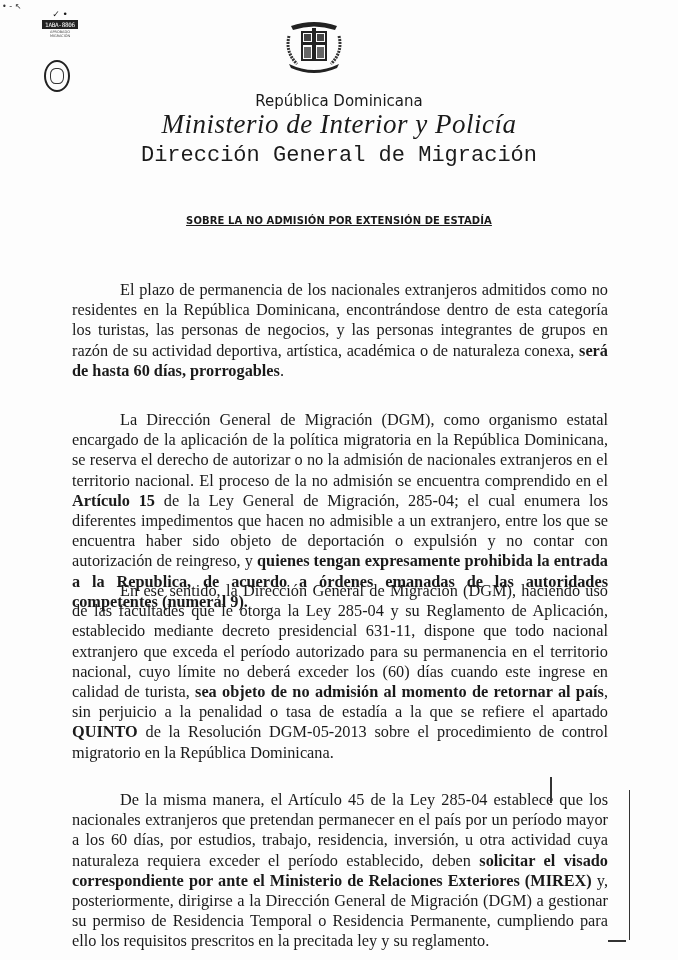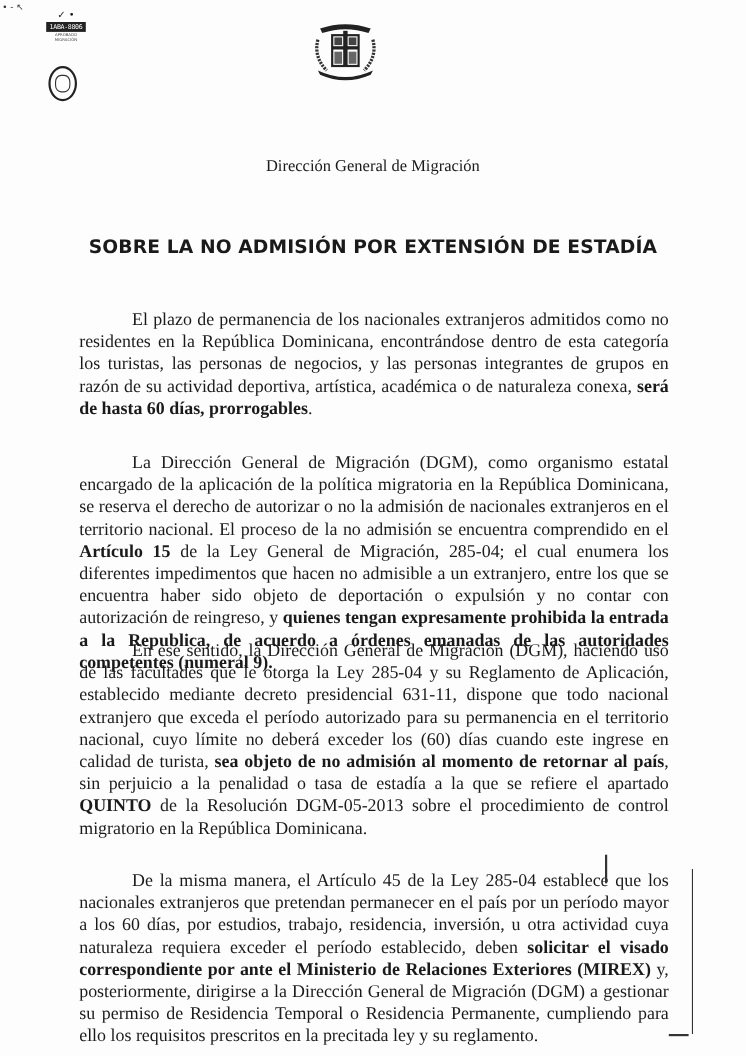--- a/index.html
+++ b/index.html
@@ -9,23 +9,23 @@
   .stamp-mark { font-family: "DejaVu Sans", sans-serif; font-size: 9px; text-align: center; line-height: 9px; }
   .stamp-box { background: #222; color: #fff; font-family: "DejaVu Sans Mono", monospace; font-size: 6px; text-align: center; padding: 1px 0; margin: 1px 2px; letter-spacing: -0.3px; }
   .stamp-tiny { font-family: "DejaVu Sans", sans-serif; font-size: 3.5px; text-align: center; line-height: 4px; color: #444; }
   .seal-oval { position: absolute; left: 44px; top: 60px; width: 22px; height: 28px; border: 2px solid #222; border-radius: 50%; }
   .seal-oval .inner { position: absolute; left: 4px; top: 6px; width: 12px; height: 14px; border: 1px solid #333; border-radius: 40%; }
   .corner-mark { position: absolute; left: 2px; top: 2px; font-family: "DejaVu Sans", sans-serif; font-size: 8px; color: #333; }
   .coat { position: absolute; left: 283px; top: 18px; width: 62px; height: 58px; }
   .head { position: absolute; left: 0; width: 678px; text-align: center; }
   .h-rep { top: 92px; font-family: "DejaVu Sans", sans-serif; font-size: 15px; }
   .h-min { top: 109px; font-family: "Liberation Serif", serif; font-style: italic; font-size: 27px; letter-spacing: 0.5px; }
-  .h-dgm { top: 143px; font-family: Liberation Serif, serif; font-size: 15px; }
+  .h-dgm { top: 143px; font-family: Liberation Mono, monospace; font-size: 22px; }
   .h-year { top: 177px; font-family: "DejaVu Serif", serif; font-weight: bold; font-size: 14px; }
-  .h-title { top: 215px; font-family: "DejaVu Sans", sans-serif; font-weight: bold; font-size: 17px; letter-spacing: 0.1px; }
+  .h-title { top: 215px; font-family: "DejaVu Sans", sans-serif; font-weight: bold; font-size: 10px; letter-spacing: 0.1px; text-decoration: underline; }
   .body-text { position: absolute; left: 72px; width: 536px; font-family: "Liberation Serif", serif; font-size: 16.3px; line-height: 20.2px; text-align: justify; }
   .body-text p { margin: 0; text-indent: 48px; }
   .p1 { top: 280px; }
   .p2 { top: 410px; }
   .p3 { top: 581px; }
   .p4 { top: 790px; }
   b { font-weight: bold; }
   .ul { }
   .margin-bracket { position: absolute; left: 617px; top: 790px; width: 12px; height: 150px; border-right: 1.5px solid #333; }
   .margin-tick { position: absolute; background: #333; }
@@ -55,20 +55,22 @@
     <rect x="19" y="24" width="24" height="3" fill="#222"></rect>
     <rect x="21" y="16" width="7" height="7" fill="#444"></rect>
     <rect x="34" y="16" width="7" height="7" fill="#444"></rect>
     <rect x="21" y="29" width="7" height="11" fill="#666"></rect>
     <rect x="34" y="29" width="7" height="11" fill="#666"></rect>
     <path d="M6 18 Q2 34 14 46" fill="none" stroke="#333" stroke-width="3" stroke-dasharray="2 1"></path>
     <path d="M56 18 Q60 34 48 46" fill="none" stroke="#333" stroke-width="3" stroke-dasharray="2 1"></path>
     <path d="M6 46 Q31 58 56 46 L54 50 Q31 60 8 50 Z" fill="#222"></path>
   </svg>
 
+  <div class="head h-rep">República Dominicana</div>
+  <div class="head h-min">Ministerio de Interior y Policía</div>
   <div class="head h-dgm">Dirección General de Migración</div>
   <div class="head h-title">SOBRE LA NO ADMISIÓN POR EXTENSIÓN DE ESTADÍA</div>
 
   <div class="body-text p1">
     <p><span>El plazo de permanencia de los nacionales extranjeros admitidos como no residentes en la República Dominicana, encontrándose dentro de esta categoría los turistas, las personas de negocios, y las personas integrantes de grupos en razón de su actividad deportiva, artística, académica o de naturaleza conexa, </span><b>será de hasta 60 días, prorrogables</b><span>.</span></p>
   </div>
 
   <div class="body-text p2">
     <p><span>La Dirección General de Migración (DGM), como organismo estatal encargado de la aplicación de la política migratoria en la República Dominicana, se reserva el derecho de autorizar o no la admisión de nacionales extranjeros en el territorio nacional. El proceso de la no admisión se encuentra comprendido en el </span><b>Artículo 15</b><span> de la Ley General de Migración, 285-04; el cual enumera los diferentes impedimentos que hacen no admisible a un extranjero, entre los que se encuentra haber sido objeto de deportación o expulsión y no contar con autorización de reingreso, y </span><b>quienes tengan expresamente prohibida la entrada a la Republica, de acuerdo a órdenes emanadas de las autoridades competentes (numeral 9).</b></p>
   </div>

